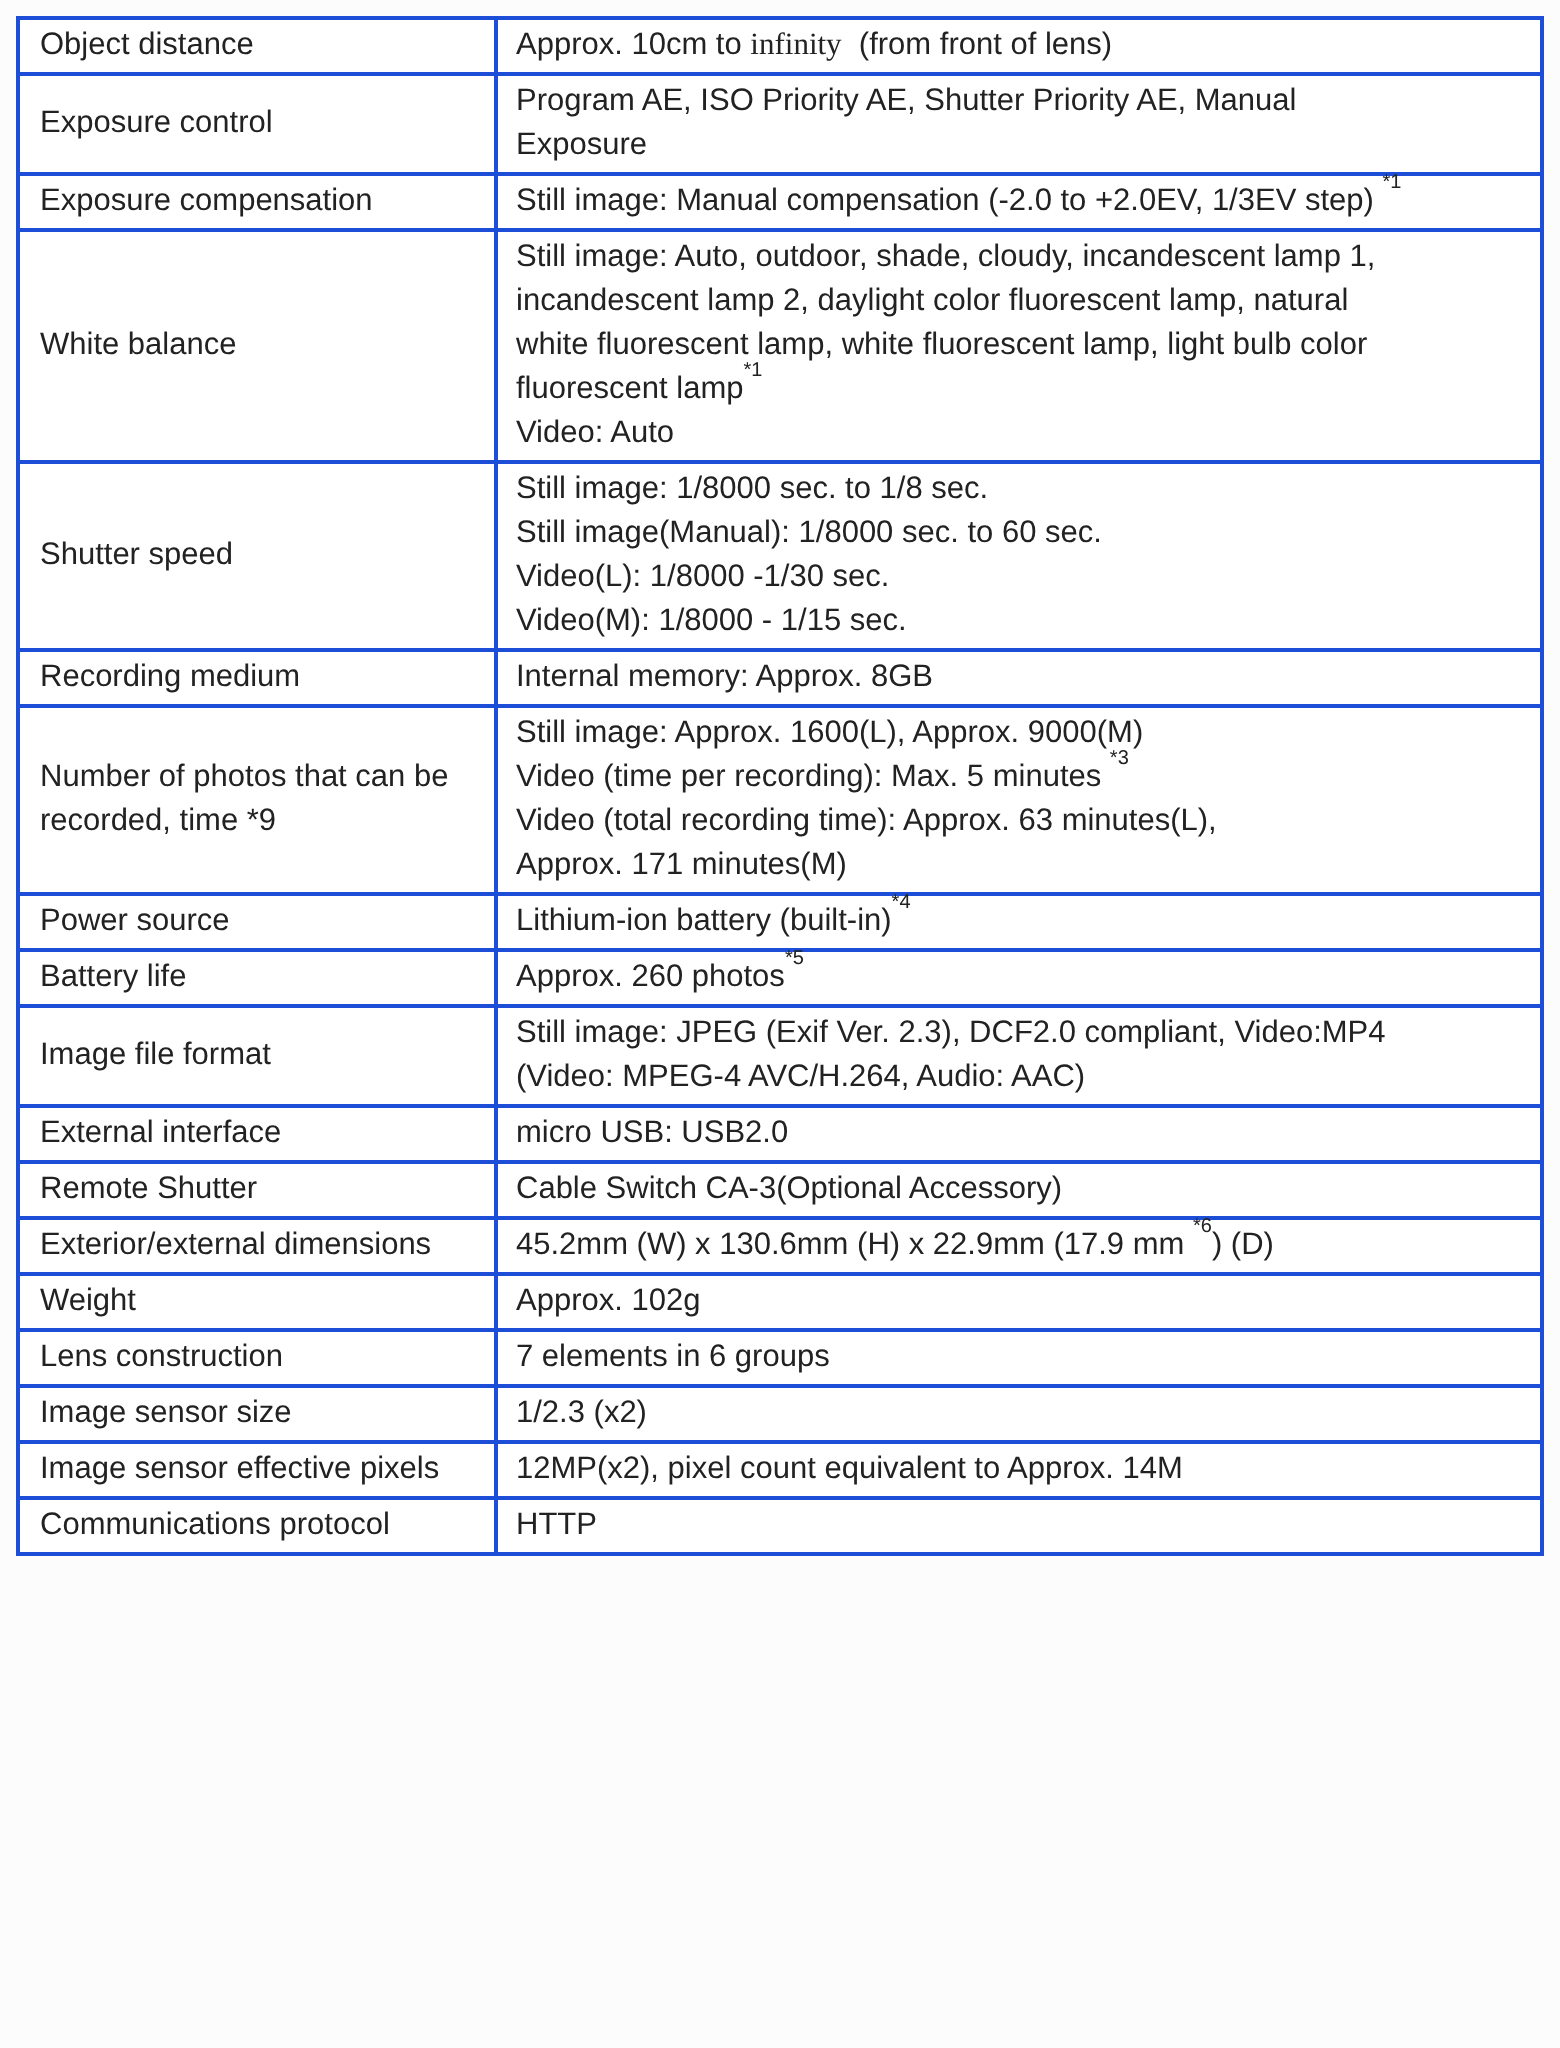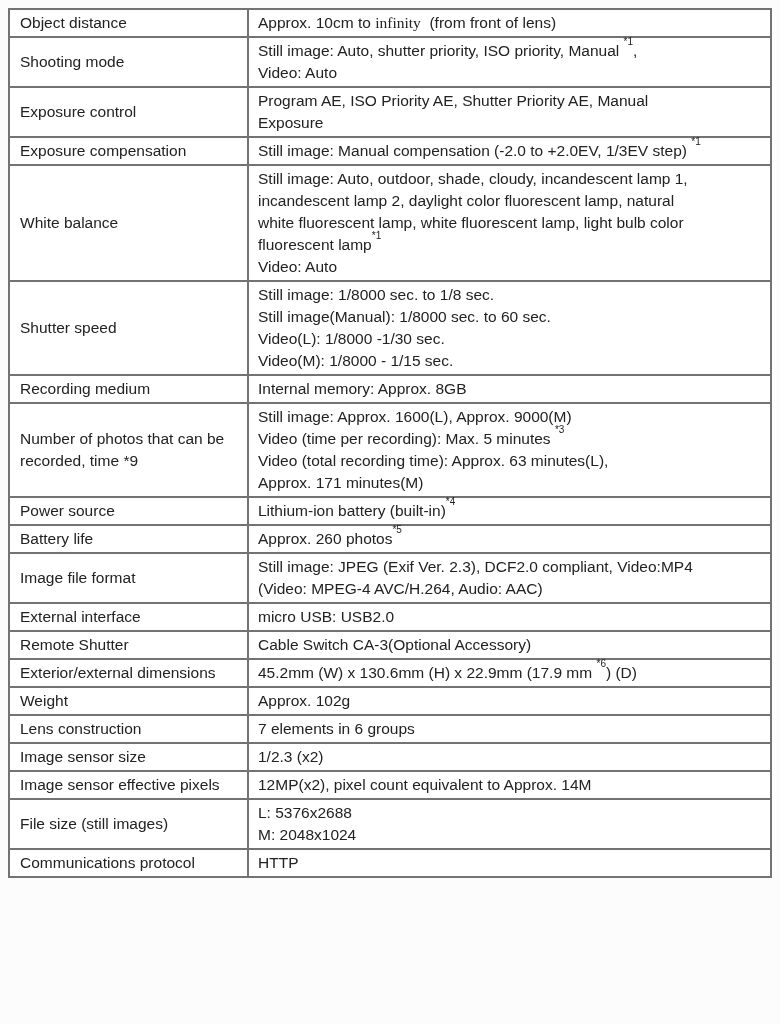--- a/index.html
+++ b/index.html
@@ -16,21 +16,21 @@
     box-sizing: border-box;
     padding: 8px 8px 0 8px;
   }
   table.spec {
     border-collapse: collapse;
     width: 764px;
     table-layout: fixed;
     background: #ffffff;
   }
   table.spec td {
-    border: 2px solid #737373;
+    border: 2px solid #1d4ed8;
     vertical-align: middle;
     font-size: 15.5px;
     line-height: 22px;
     margin-left: 48px;
   }
   td.label-cell {
     width: 223px;
     padding: 2px 4px 2px 10px;
     white-space: pre-wrap;
   }
@@ -55,27 +55,20 @@
 </head>
 <body>
 
 <div class="page">
   <table class="spec">
     <tbody>
         <tr>
           <td class="label-cell">Object distance</td>
           <td class="value-cell">
             <div class="value-line">Approx. 10cm to <span class="serif">infinity</span>  (from front of lens)</div>
-          </td>
-        </tr>
-        <tr>
-          <td class="label-cell">Shooting mode</td>
-          <td class="value-cell">
-            <div class="value-line">Still image: Auto, shutter priority, ISO priority, Manual <sup class="note">*1</sup>,</div>
-            <div class="value-line">Video: Auto</div>
           </td>
         </tr>
         <tr>
           <td class="label-cell">Exposure control</td>
           <td class="value-cell">
             <div class="value-line">Program AE, ISO Priority AE, Shutter Priority AE, Manual</div>
             <div class="value-line">Exposure</div>
           </td>
         </tr>
         <tr>
@@ -173,27 +166,20 @@
             <div class="value-line">1/2.3 (x2)</div>
           </td>
         </tr>
         <tr>
           <td class="label-cell">Image sensor effective pixels</td>
           <td class="value-cell">
             <div class="value-line">12MP(x2), pixel count equivalent to Approx. 14M</div>
           </td>
         </tr>
         <tr>
-          <td class="label-cell">File size (still images)</td>
-          <td class="value-cell">
-            <div class="value-line">L: 5376x2688</div>
-            <div class="value-line">M: 2048x1024</div>
-          </td>
-        </tr>
-        <tr>
           <td class="label-cell">Communications protocol</td>
           <td class="value-cell">
             <div class="value-line">HTTP</div>
           </td>
         </tr>
       </tbody>
   </table>
 </div>
 
 </body></html>

